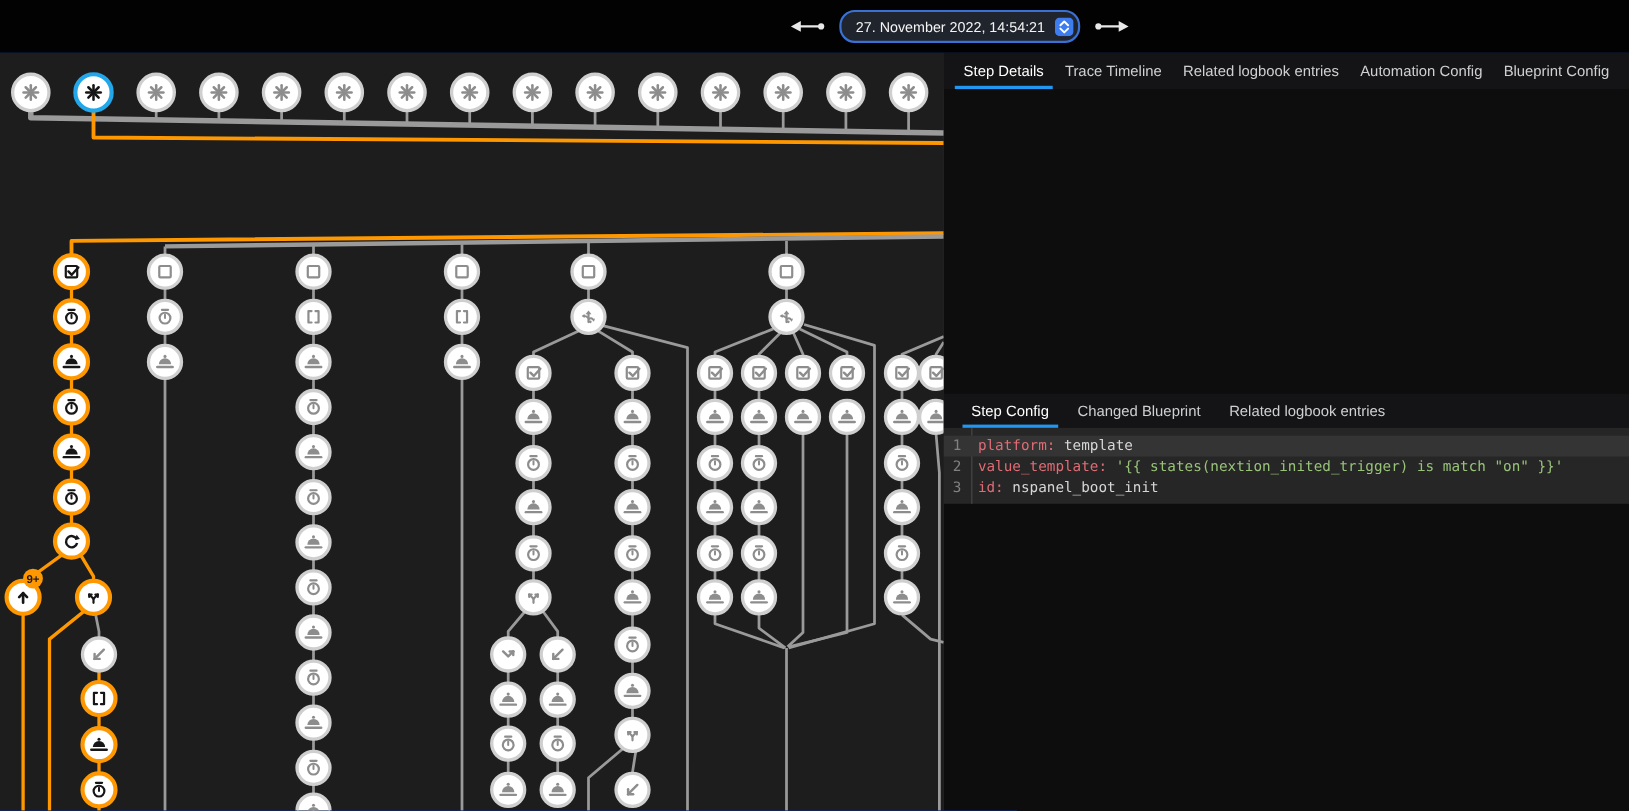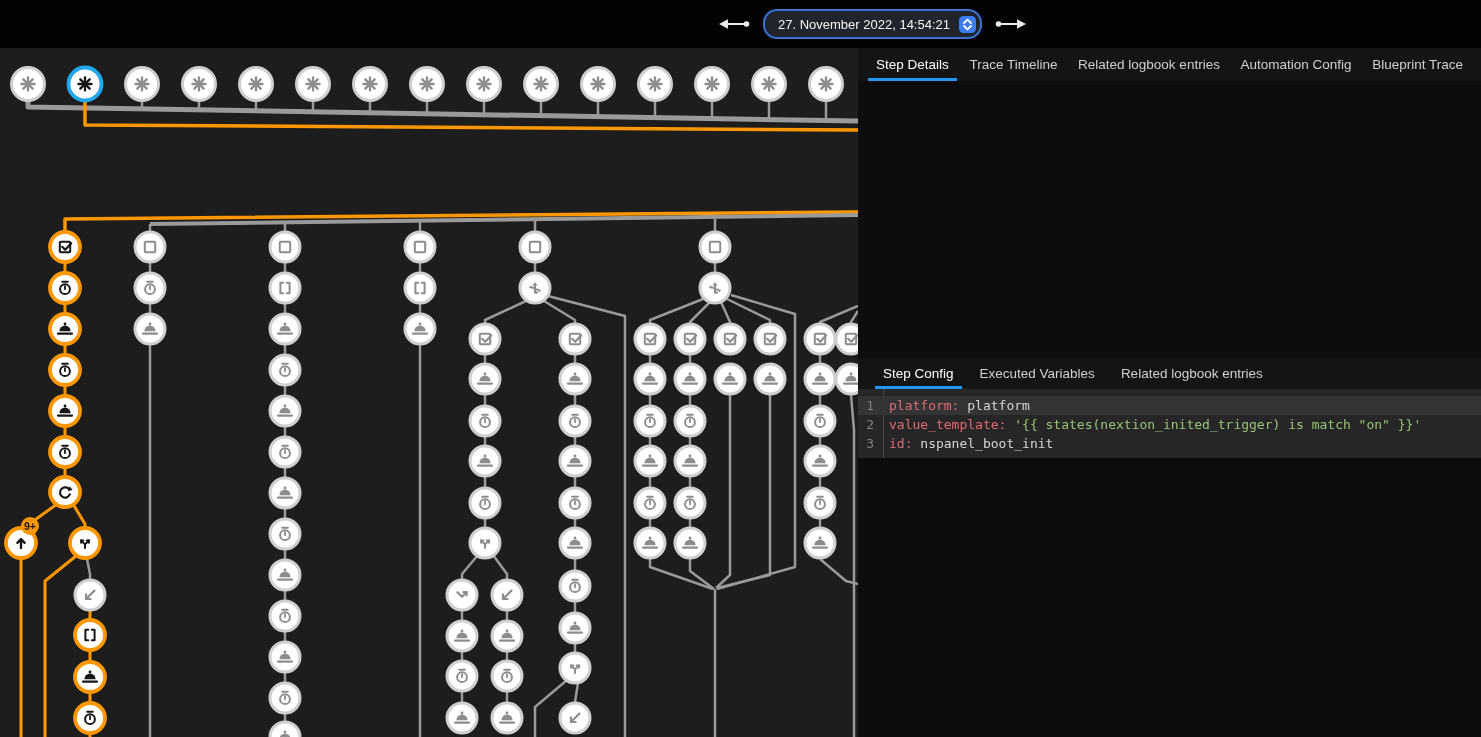--- a/index.html
+++ b/index.html
@@ -741,32 +741,32 @@
         </g>
       </svg>
   </div>
 
   <div class="panel">
     <div class="tabbar top" id="tabs-top">
         <div class="tab active">Step Details</div>
         <div class="tab">Trace Timeline</div>
         <div class="tab">Related logbook entries</div>
         <div class="tab">Automation Config</div>
-        <div class="tab">Blueprint Trace</div>
+        <div class="tab">Blueprint Config</div>
       </div>
     <div class="tabbar bottom" id="tabs-bottom">
         <div class="tab active">Step Config</div>
-        <div class="tab">Executed Variables</div>
+        <div class="tab">Changed Blueprint</div>
         <div class="tab">Related logbook entries</div>
       </div>
     <div class="codebox" id="codebox">
       <div class="gutterline"></div>
     <div class="code-row active">
           <span class="lineno">1</span>
-          <span class="codetext"><span class="tk-key">platform:</span><span class="tk-plain"> platform</span></span>
+          <span class="codetext"><span class="tk-key">platform:</span><span class="tk-plain"> template</span></span>
         </div>
         <div class="code-row">
           <span class="lineno">2</span>
           <span class="codetext"><span class="tk-key">value_template:</span><span class="tk-str"> '{{ states(nextion_inited_trigger) is match "on" }}'</span></span>
         </div>
         <div class="code-row">
           <span class="lineno">3</span>
           <span class="codetext"><span class="tk-key">id:</span><span class="tk-plain"> nspanel_boot_init</span></span>
         </div>
       </div>

